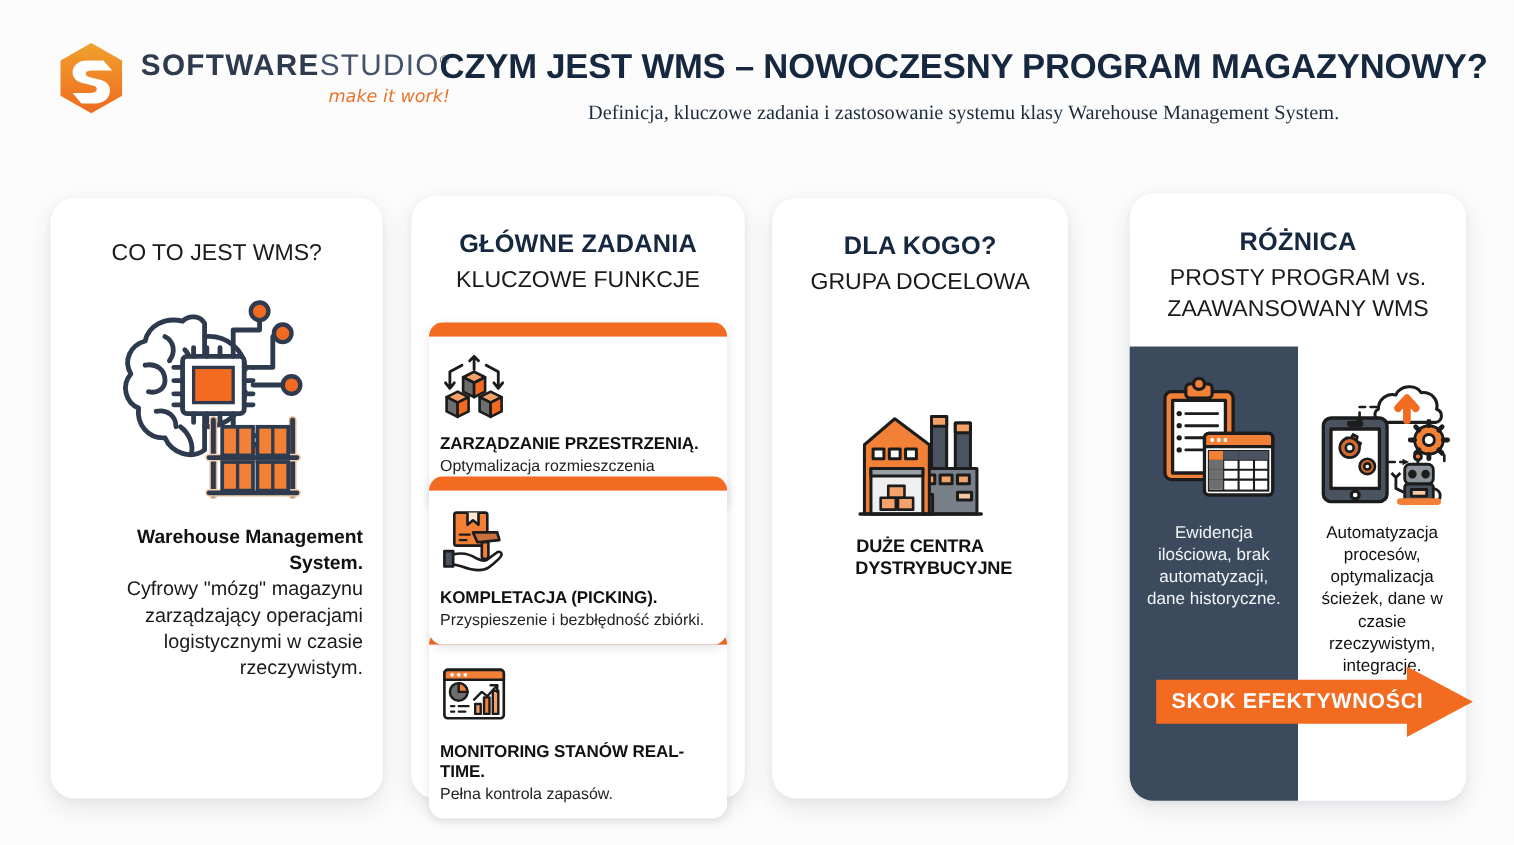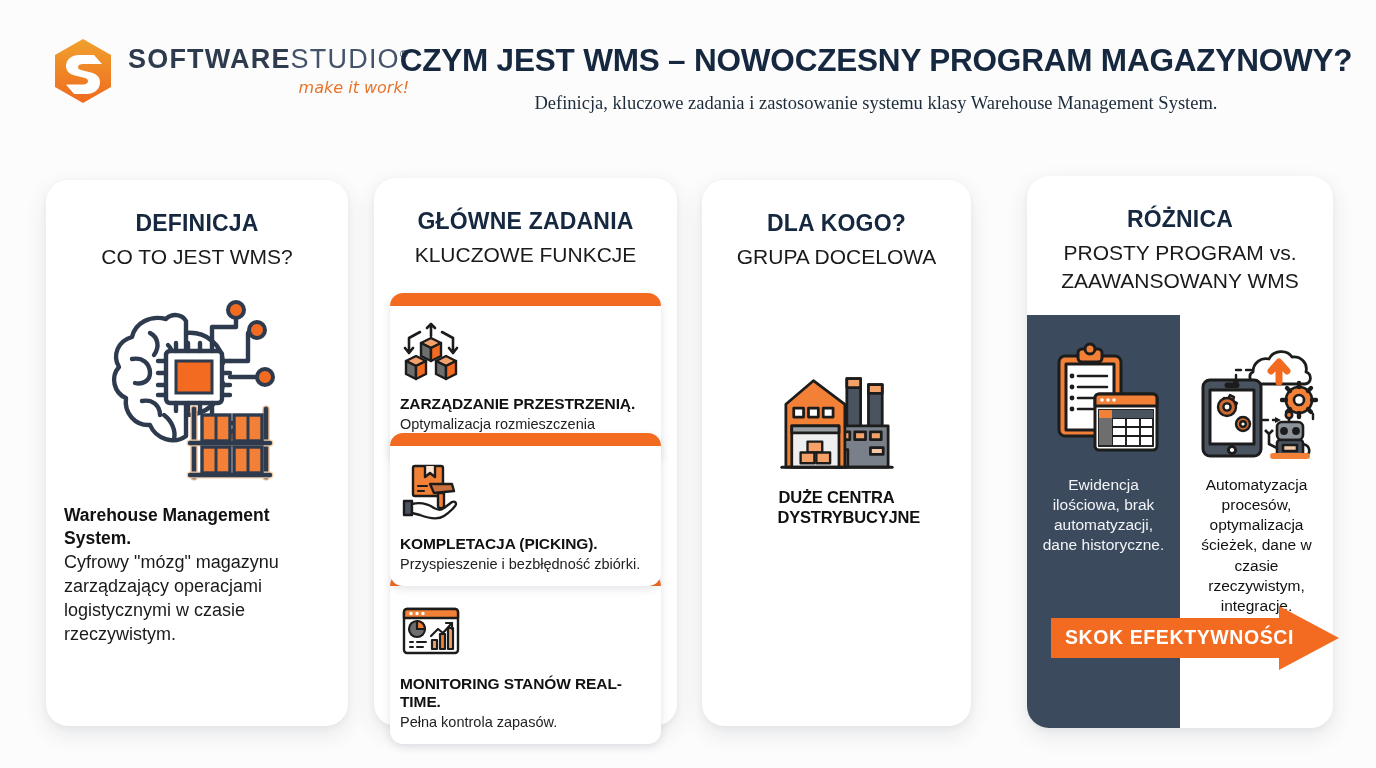--- a/index.html
+++ b/index.html
@@ -35,21 +35,21 @@
   #card-2 { left: 374px; top: 178px; width: 303px; height: 548px; }
   #card-3 { left: 702px; top: 180px; width: 269px; height: 546px; }
   #card-4 { left: 1027px;top: 176px; width: 306px; height: 552px; }
 
   .card-h1 { text-align: center; font-size: 23px; font-weight: 700; color: #16283f; letter-spacing: .2px; }
   .card-h2 { text-align: center; font-size: 21px; font-weight: 400; color: #1a1a1a; line-height: 1.35; margin-top: 6px; }
   .hdr { padding-top: 30px; }
 
   
   .c1-icon { display: flex; justify-content: center; margin-top: 26px; }
-  .c1-text { margin-top: 22px; padding: 0 18px; text-align: left; }
+  .c1-text { margin-top: 22px; padding: 0 18px; text-align: right; }
   .c1-strong { font-size: 17.5px; font-weight: 700; color: #111; line-height: 1.28; }
   .c1-body { margin-top: 2px; font-size: 18px; color: #1a1a1a; line-height: 1.33; }
 
   
   .feat {
     position: absolute; left: 16px; width: 271px;
     background: #fff; border-radius: 13px; overflow: hidden;
     box-shadow: 0 3px 9px rgba(40,50,70,.13);
   }
   .feat-bar { height: 13px; background: #f26b21; }
@@ -109,21 +109,20 @@
     </div>
 
     <div class="title-block">
       <div class="main-title">CZYM JEST WMS – NOWOCZESNY PROGRAM MAGAZYNOWY?</div>
       <div class="sub-title">Definicja, kluczowe zadania i zastosowanie systemu klasy Warehouse Management System.</div>
     </div>
   </div>
 
   <div class="card" id="card-1">
     <div class="hdr">
-      <div class="card-h1">DEFINICJA</div>
       <div class="card-h2">CO TO JEST WMS?</div>
     </div>
 
     <div class="c1-icon">
       <svg width="190" height="185" viewBox="0 0 190 185">
         <g fill="none" stroke="#2e3b4e" stroke-width="4.4" stroke-linecap="round" stroke-linejoin="round">
 
           <path d="M64 22 C48 18 33 26 30 40 C16 44 10 58 17 70 C8 80 12 96 24 101
                    C22 116 33 129 48 128 C54 142 72 148 84 139 L84 24 C80 17 70 16 64 22 Z"></path>
 

